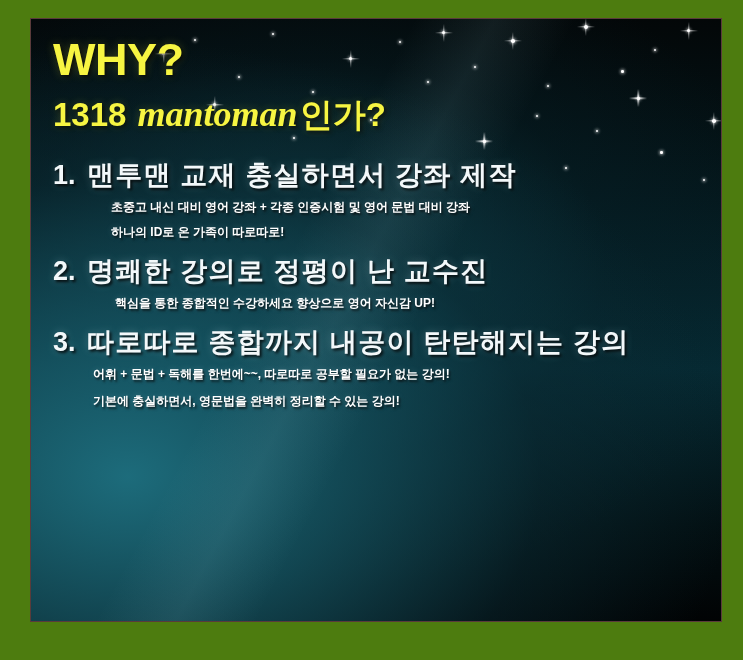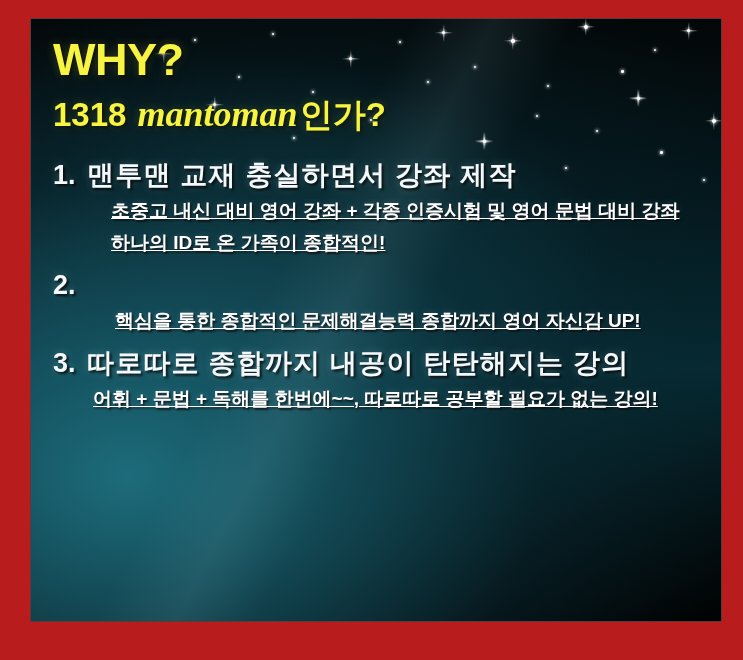--- a/index.html
+++ b/index.html
@@ -12,21 +12,21 @@
     height: 660px;
     overflow: hidden;
     font-family: "Liberation Sans", "DejaVu Sans", sans-serif;
   }
 
   .poster {
     position: relative;
     width: 743px;
     height: 660px;
     box-sizing: border-box;
-    background: #b91c1c;       
+    background: #4d7c0f;       
     padding: 18px 21px 38px 30px;
   }
 
   .stage {
     position: relative;
     width: 100%;
     height: 100%;
     box-sizing: border-box;
     overflow: hidden;
     border: 1px solid #5a3b3b;
@@ -122,27 +122,26 @@
     white-space: nowrap;
   }
   .headline .idx {
     width: 34px;
     flex: 0 0 34px;
     letter-spacing: 0;
   }
 
   .sub {
     color: #ffffff;
-    font-size: 19px;
+    font-size: 12px;
     font-weight: bold;
     line-height: 1.0;
     margin: 0 0 13px 58px;
     text-shadow: 1.5px 1.5px 2.5px rgba(0,0,0,0.8), 0 0 6px rgba(180,220,235,0.22);
     white-space: nowrap;
-    text-decoration: underline;
   }
 
   .b1 { margin-top: 2px; }
   .b2 { margin-top: 20px; }
   .b3 { margin-top: 20px; }
   .b2 .sub, .b3 .sub { margin-left: 62px; }
   .b2 .sub { margin-bottom: 16px; }
   .b3 .sub { margin-bottom: 15px; margin-left: 40px; }
 </style>
 </head>
@@ -190,33 +189,35 @@
         <span class="num">1318</span>
         <span class="brand">mantoman</span><span class="tail">인가?</span>
       </div>
 
       <div class="block b1">
         <div class="headline">
           <span class="idx">1.</span>
           <span>맨투맨 교재 충실하면서 강좌 제작</span>
         </div>
         <div class="sub">초중고 내신 대비 영어 강좌 + 각종 인증시험 및 영어 문법 대비 강좌</div>
-        <div class="sub">하나의 ID로 온 가족이 종합적인!</div>
+        <div class="sub">하나의 ID로 온 가족이 따로따로!</div>
       </div>
 
       <div class="block b2">
         <div class="headline">
           <span class="idx">2.</span>
+          <span>명쾌한 강의로 정평이 난 교수진</span>
         </div>
-        <div class="sub">핵심을 통한 종합적인 문제해결능력 종합까지 영어 자신감 UP!</div>
+        <div class="sub">핵심을 통한 종합적인 수강하세요 향상으로 영어 자신감 UP!</div>
       </div>
 
       <div class="block b3">
         <div class="headline">
           <span class="idx">3.</span>
           <span>따로따로 종합까지 내공이 탄탄해지는 강의</span>
         </div>
         <div class="sub">어휘 + 문법 + 독해를 한번에~~, 따로따로 공부할 필요가 없는 강의!</div>
+        <div class="sub">기본에 충실하면서, 영문법을 완벽히 정리할 수 있는 강의!</div>
       </div>
 
     </div>
   </div>
 </div>
 
 </body></html>

